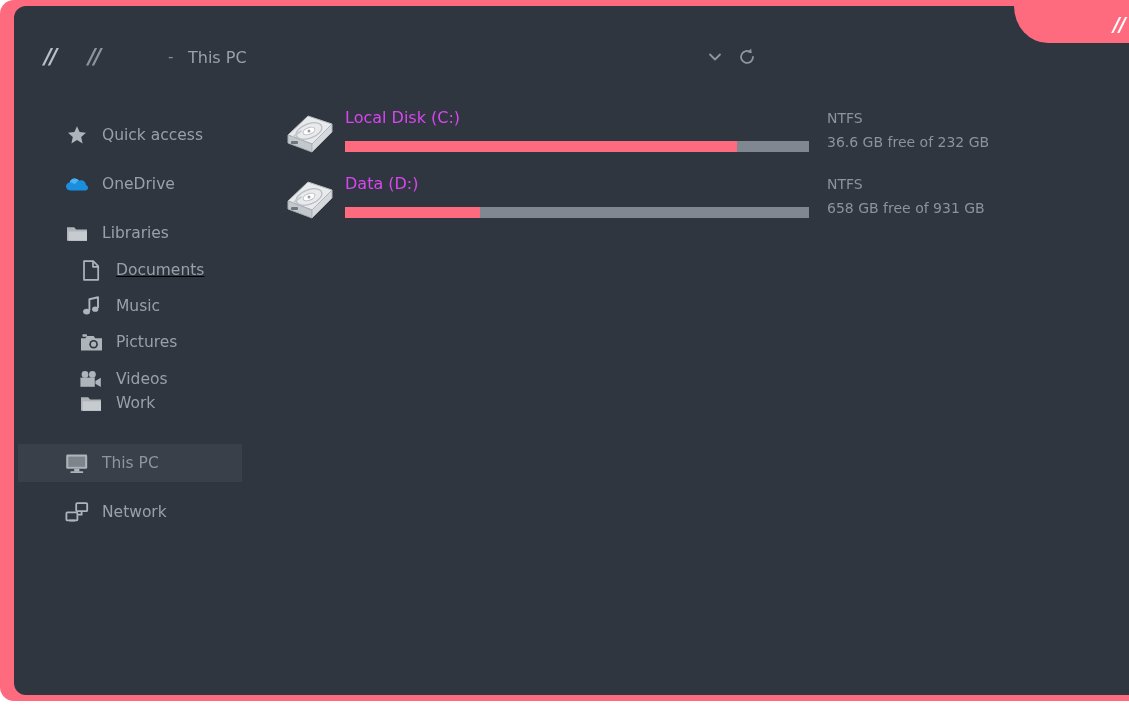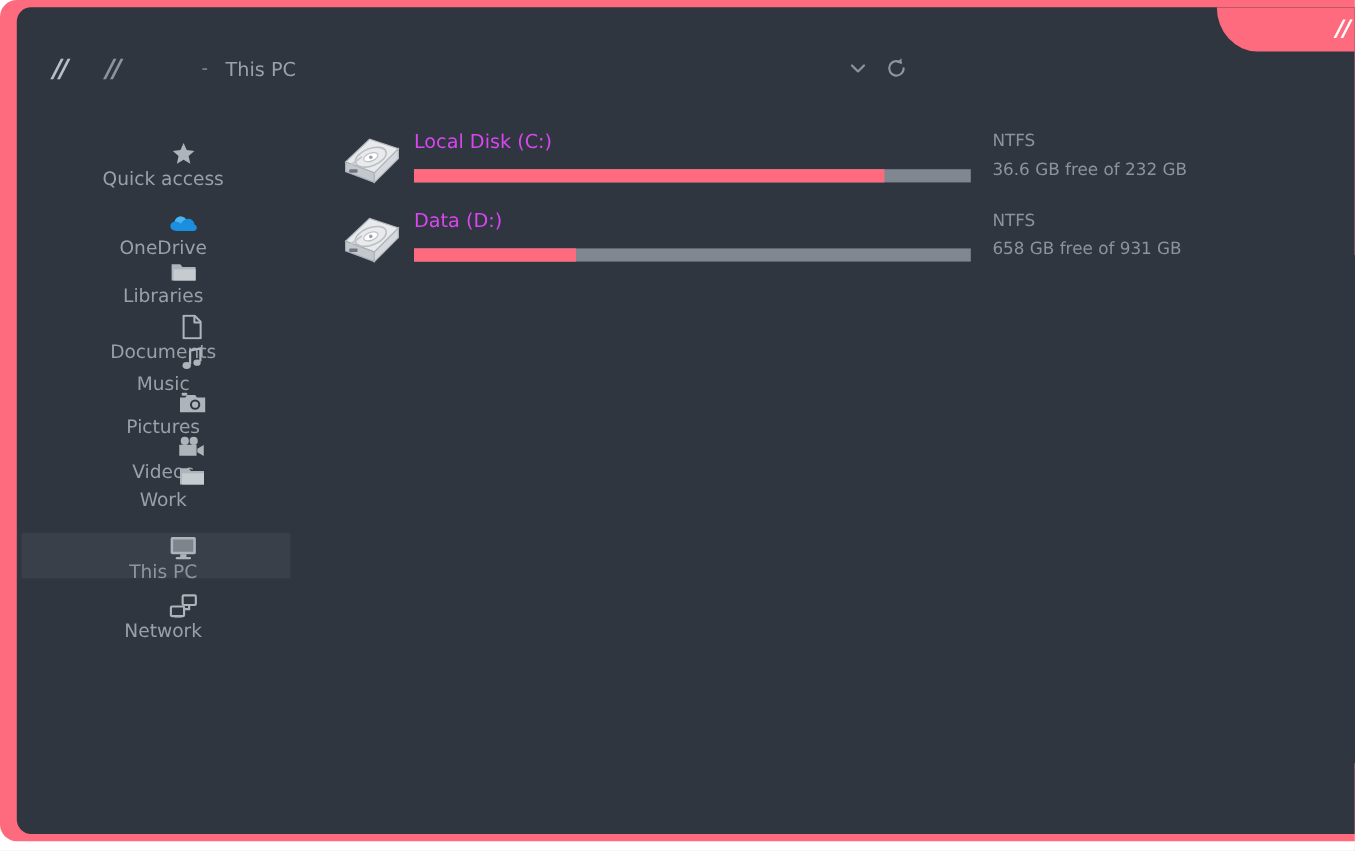--- a/index.html
+++ b/index.html
@@ -121,21 +121,20 @@
   }
   .side-item {
     position: absolute;
     left: 4px;
     width: 224px;
     height: 38px;
     display: flex;
     align-items: center;
     padding-left: 0;
     box-sizing: border-box;
-    flex-direction: column;
   }
   .side-item.selected {
     background: #3a4049;
   }
   .side-icon {
     width: 26px;
     height: 24px;
     display: flex;
     align-items: center;
     justify-content: center;
@@ -243,39 +242,39 @@
 
     <div id="sidebar">
         <div class="side-item indent-0" style="top: 20px;">
           <span class="side-icon">
             <svg width="22" height="22" viewBox="0 0 22 22">
               <path d="M11 2.2 L13.6 8.1 L20 8.8 L15.2 13.1 L16.6 19.4 L11 16.1 L5.4 19.4 L6.8 13.1 L2 8.8 L8.4 8.1 Z" fill="#aeb4ba"></path>
             </svg>
           </span>
           <span class="side-label">Quick access</span>
         </div>
-        <div class="side-item indent-0" style="top: 78px;">
+        <div class="side-item indent-0" style="top: 69px;">
           <span class="side-icon">
             <svg width="24" height="18" viewBox="0 0 24 18">
               <path d="M6.5 15.5 C2.9 15.5 1 13.6 1 11.4 C1 9.4 2.6 7.8 4.6 7.6 C5 5.2 7.1 3.4 9.6 3.4 C11.4 3.4 13 4.3 13.9 5.7 C14.5 5.4 15.2 5.2 16 5.2 C18.7 5.2 20.9 7.3 21 10 C22.2 10.4 23 11.5 23 12.8 C23 14.3 21.8 15.5 20.3 15.5 Z" fill="#1a8fe0"></path>
               <path d="M4.6 7.6 C5 5.2 7.1 3.4 9.6 3.4 C11.4 3.4 13 4.3 13.9 5.7 C12.2 6.3 10.6 7.6 9.8 9.3 C8.4 8.1 6.4 7.4 4.6 7.6 Z" fill="#4db3ef"></path>
             </svg>
           </span>
           <span class="side-label">OneDrive</span>
         </div>
         <div class="side-item indent-0" style="top: 118px;">
           <span class="side-icon">
             <svg width="22" height="19" viewBox="0 0 22 19">
               <path d="M1 3.2 h7.2 l1.9 2.3 h10.9 v11.3 h-20 Z" fill="#aeb4ba"></path>
               <path d="M2.6 7.4 h18.4 v9.4 h-18.4 Z" fill="#c6cbd0"></path>
             </svg>
           </span>
           <span class="side-label">Libraries</span>
         </div>
-        <div class="side-item indent-1" style="top: 164px;">
+        <div class="side-item indent-1" style="top: 155px; text-decoration: underline;">
           <span class="side-icon">
             <svg width="18" height="21" viewBox="0 0 18 21">
               <path d="M2 1.2 h9.2 l5 5 v13.6 h-14.2 Z" fill="none" stroke="#aeb4ba" stroke-width="1.7" stroke-linejoin="round"></path>
               <path d="M11 1.6 v5.2 h5" fill="none" stroke="#aeb4ba" stroke-width="1.7" stroke-linejoin="round"></path>
             </svg>
           </span>
           <span class="side-label">Documents</span>
         </div>
         <div class="side-item indent-1" style="top: 191px;">
           <span class="side-icon">

